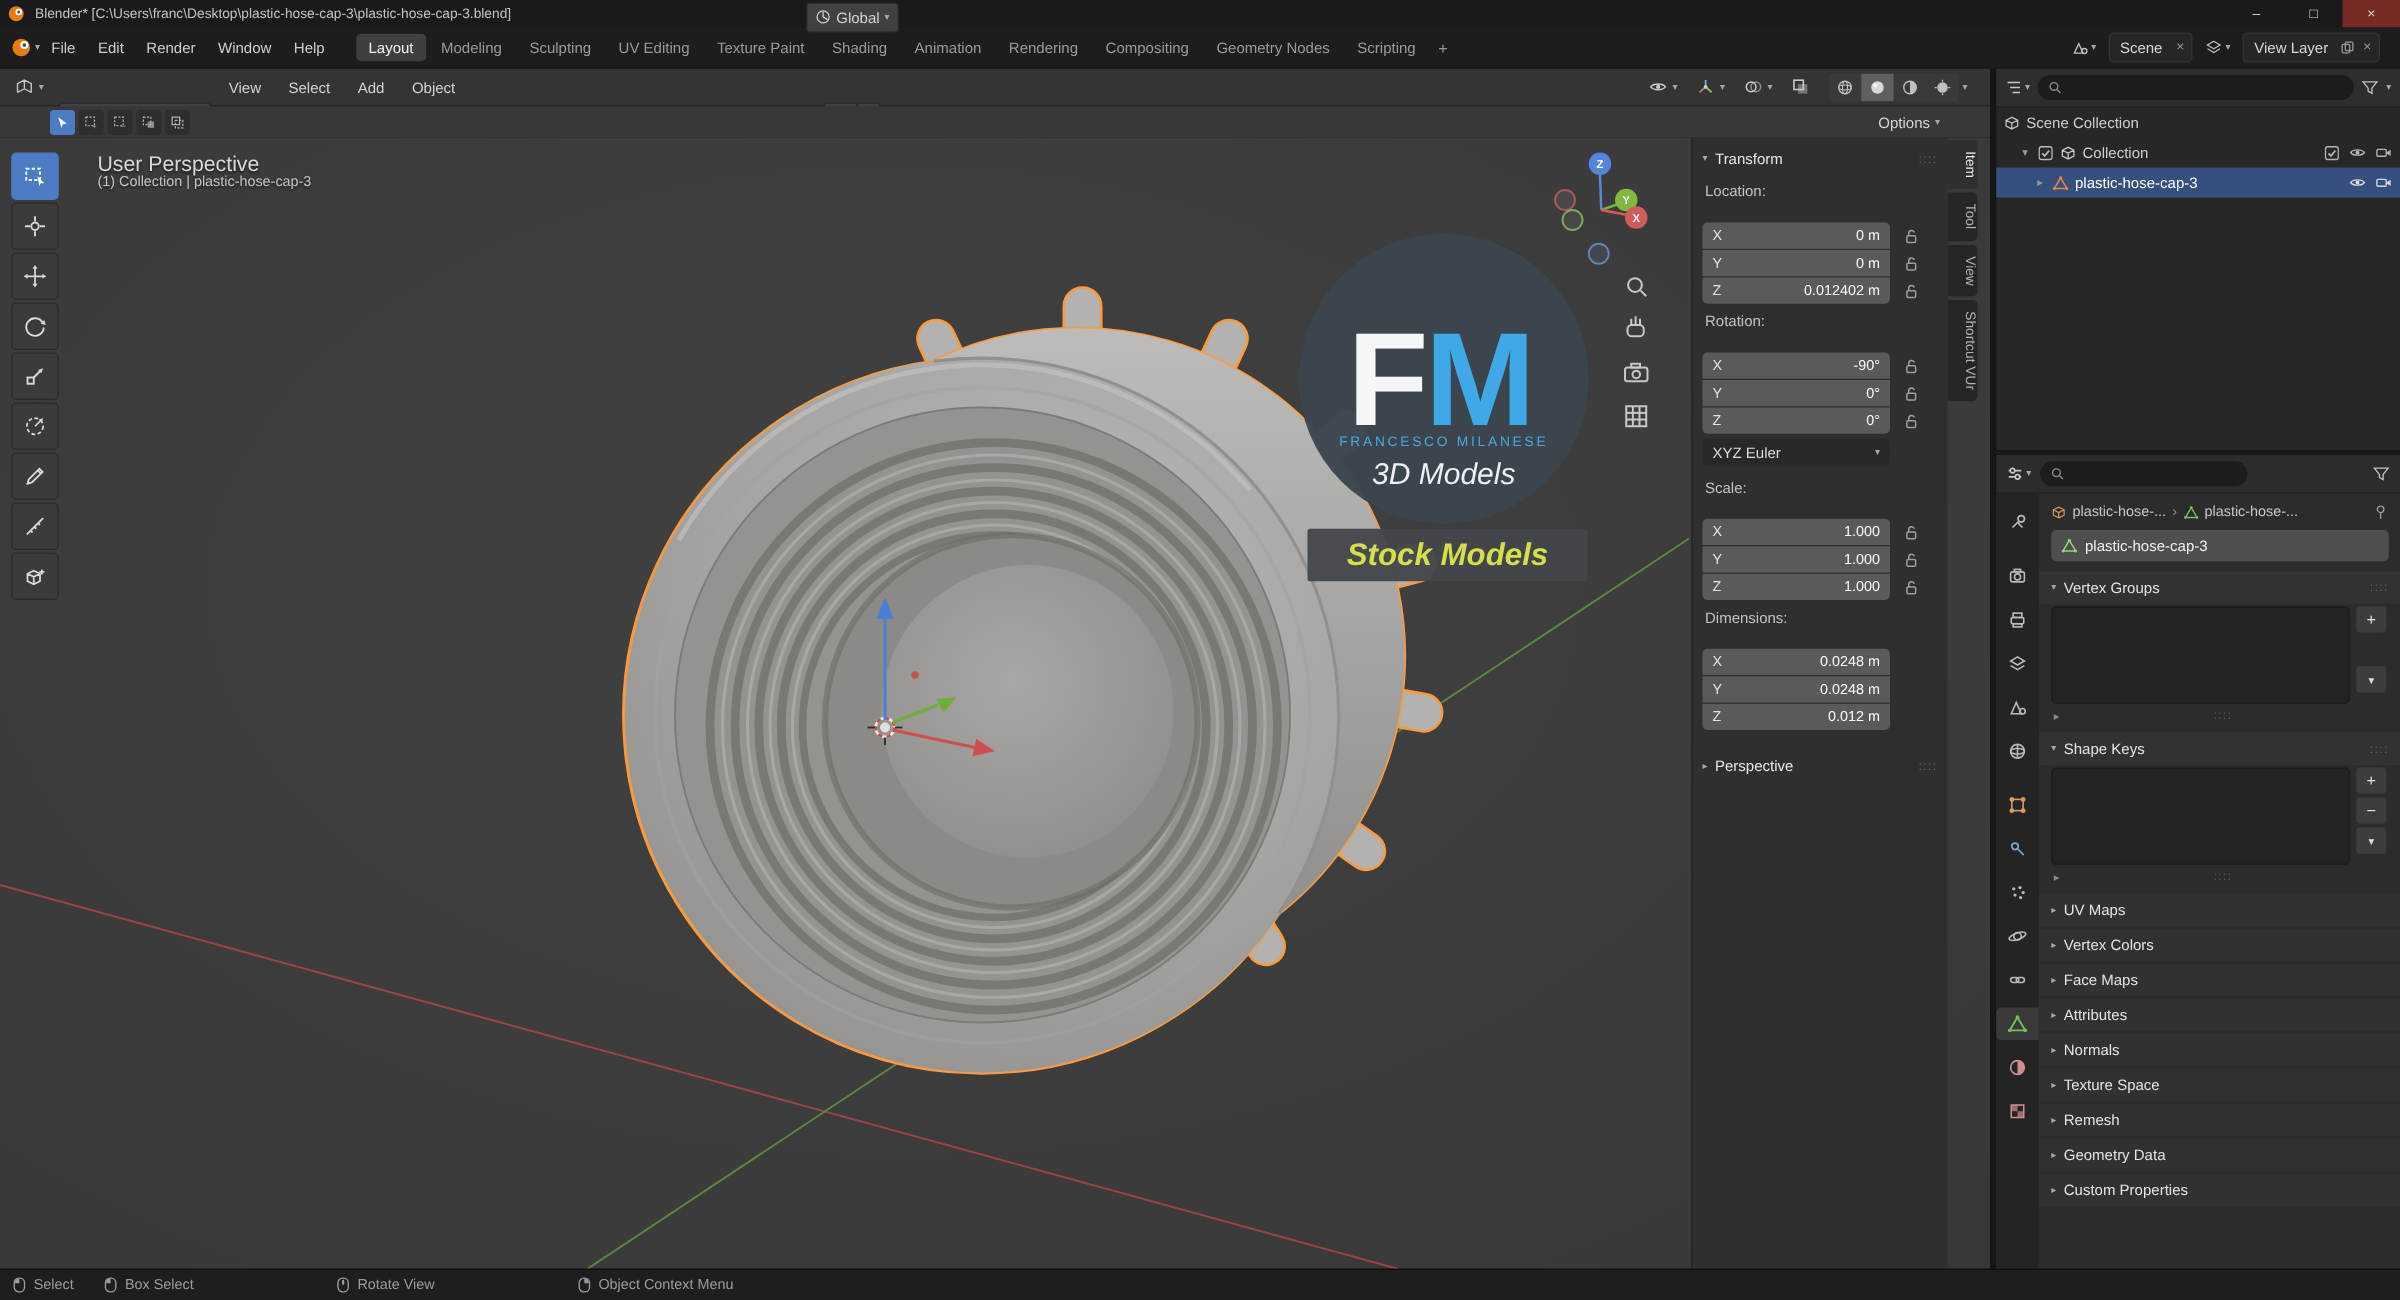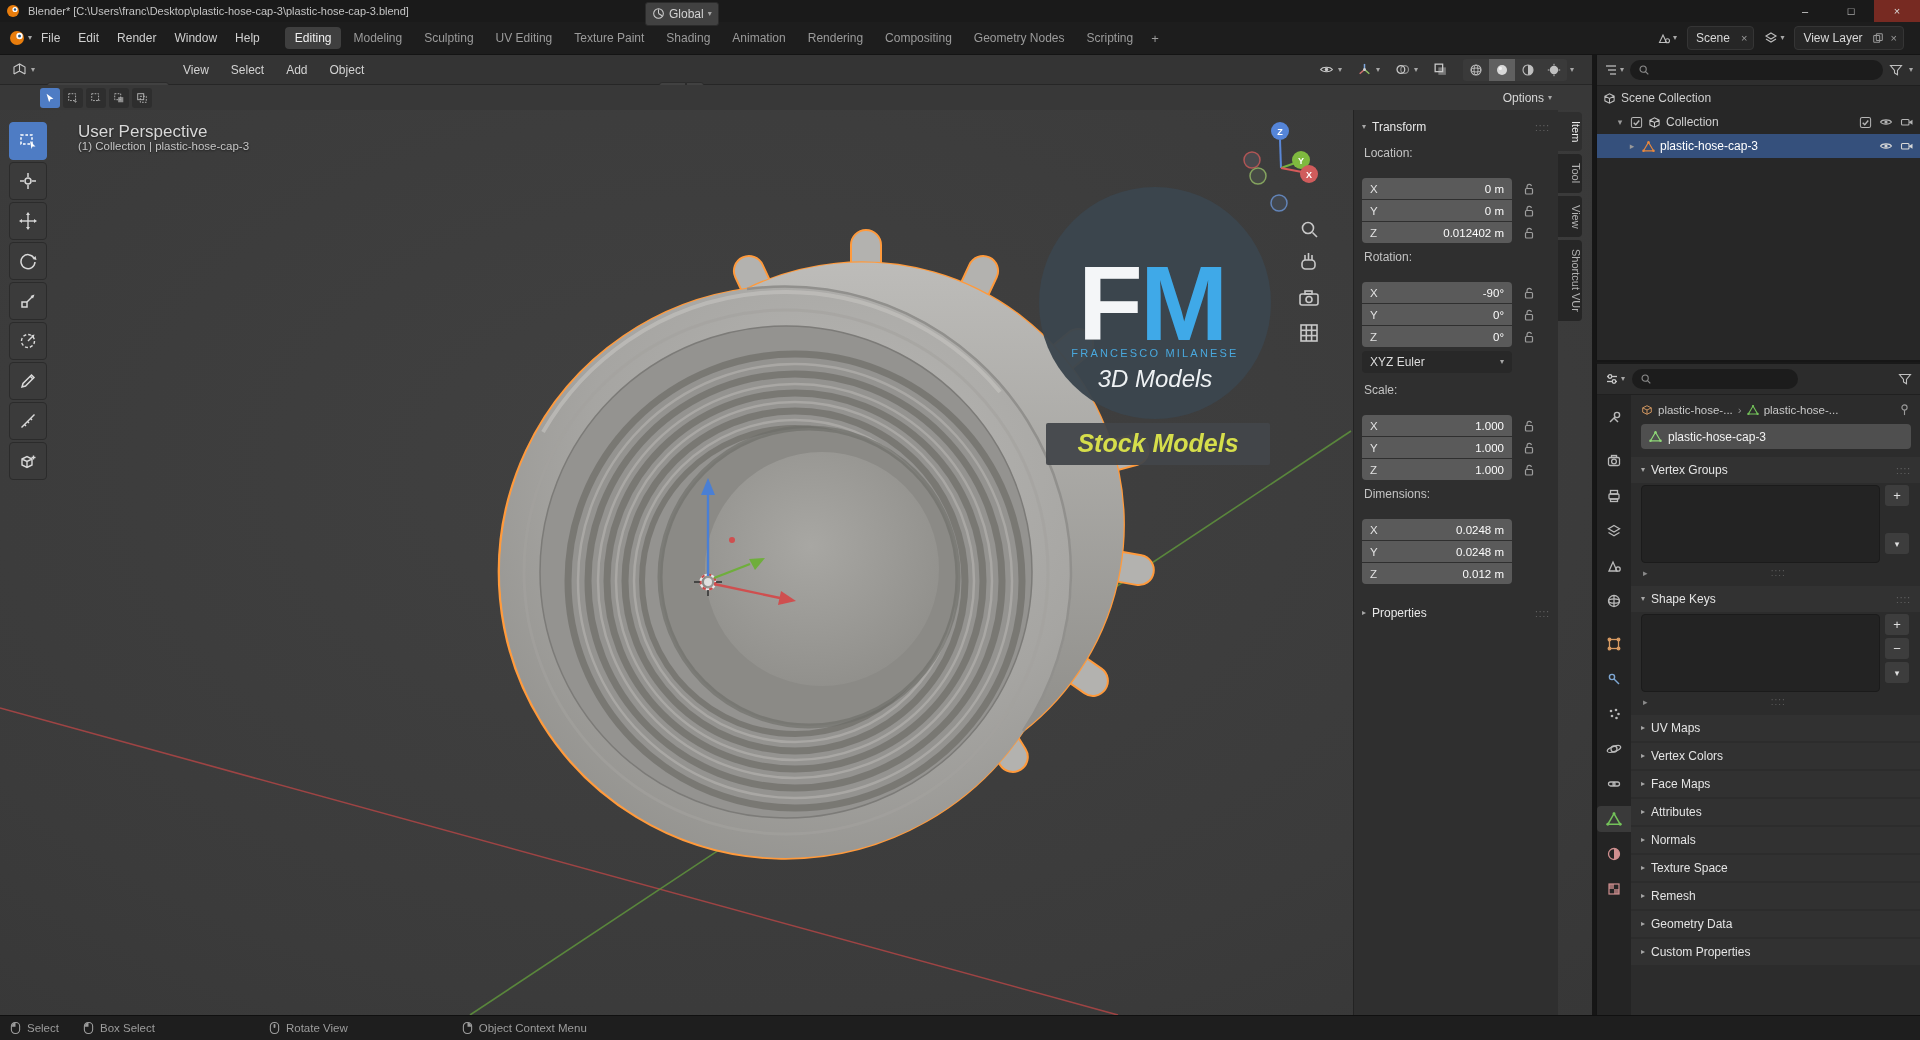--- a/index.html
+++ b/index.html
@@ -202,21 +202,21 @@
           <circle cx="11.5" cy="7" r="1.5" fill="#265787"></circle>
         </svg>
       <span class="caret">▾</span>
     </div>
     <span class="menu-item">File</span>
     <span class="menu-item">Edit</span>
     <span class="menu-item">Render</span>
     <span class="menu-item">Window</span>
     <span class="menu-item">Help</span>
     <div class="ws-tabs">
-      <span class="ws-tab active">Editing</span>
+      <span class="ws-tab active">Layout</span>
       <span class="ws-tab">Modeling</span>
       <span class="ws-tab">Sculpting</span>
       <span class="ws-tab">UV Editing</span>
       <span class="ws-tab">Texture Paint</span>
       <span class="ws-tab">Shading</span>
       <span class="ws-tab">Animation</span>
       <span class="ws-tab">Rendering</span>
       <span class="ws-tab">Compositing</span>
       <span class="ws-tab">Geometry Nodes</span>
       <span class="ws-tab">Scripting</span>
@@ -724,21 +724,21 @@
     </div>
     <div class="axis-row">
       <div class="axis-field rb">
           <span class="ax">Z</span>
           <span class="av">0.012 m</span>
         </div>
     </div>
 
     <div class="n-panel-hdr n-props-hdr">
       <span class="caret">▸</span>
-      <span>Properties</span>
+      <span>Perspective</span>
       <span class="grip">::::</span>
     </div>
   </div>
 
   <div id="n-tabs">
     <div class="n-tab active">Item</div>
     <div class="n-tab">Tool</div>
     <div class="n-tab">View</div>
     <div class="n-tab">Shortcut VUr</div>
   </div>

